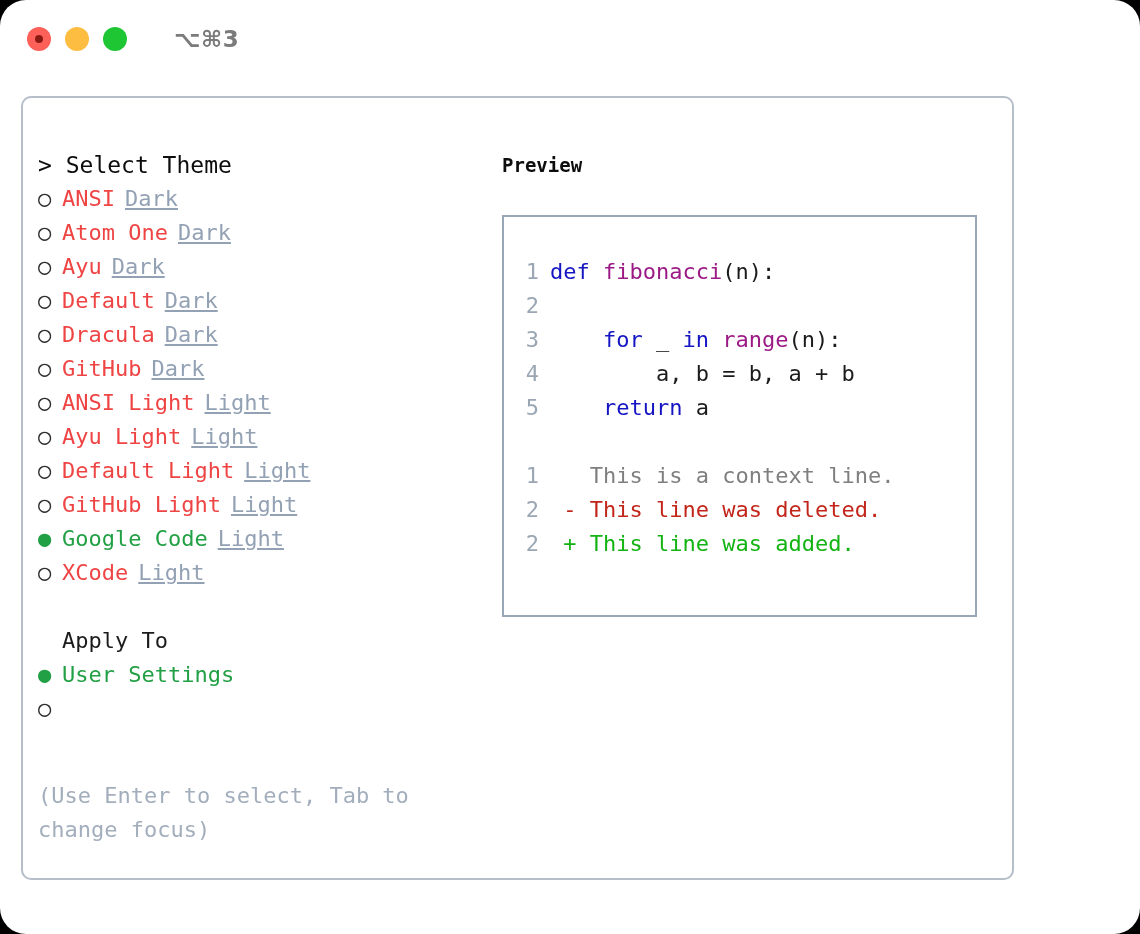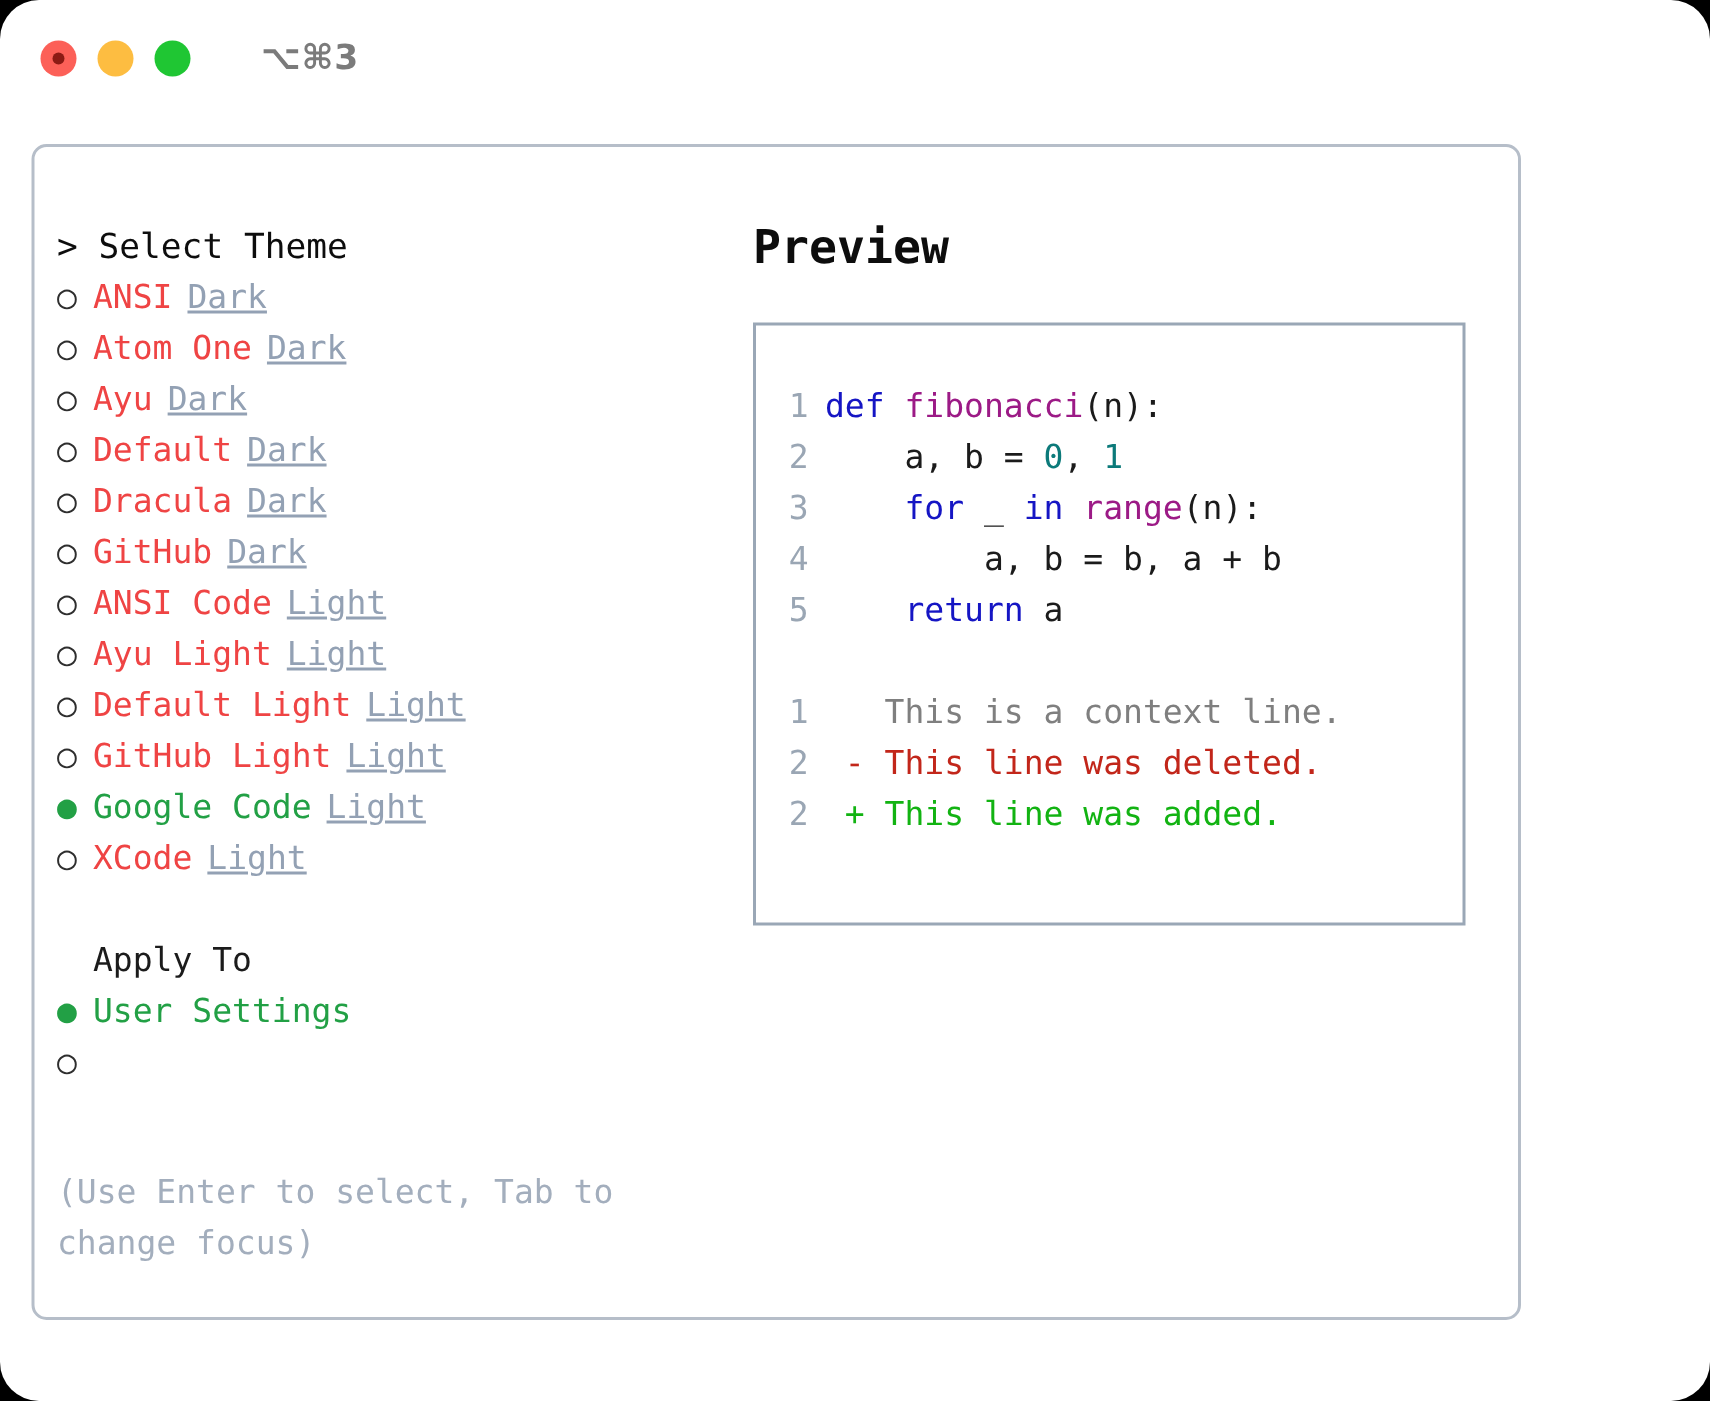--- a/index.html
+++ b/index.html
@@ -155,21 +155,21 @@
 
   
   .col-right {
     position: absolute;
     left: 479px;
     top: 50px;
     width: 500px;
   }
 
   .preview-title {
-    font-size: 31px;
+    font-size: 19px;
     font-weight: bold;
     color: #0d0d0d;
     line-height: 34px;
   }
 
   .preview-box {
     margin-top: 33px;
     width: 475px;
     height: 402px;
     box-sizing: border-box;
@@ -227,21 +227,21 @@
       <div class="col-left">
         <div class="heading">&gt; Select Theme</div>
 
         <div class="opt-list" id="theme-list">
             <div class="opt"><span class="marker marker-off">○</span><span class="opt-label">ANSI</span><span class="opt-tag">Dark</span></div>
             <div class="opt"><span class="marker marker-off">○</span><span class="opt-label">Atom One</span><span class="opt-tag">Dark</span></div>
             <div class="opt"><span class="marker marker-off">○</span><span class="opt-label">Ayu</span><span class="opt-tag">Dark</span></div>
             <div class="opt"><span class="marker marker-off">○</span><span class="opt-label">Default</span><span class="opt-tag">Dark</span></div>
             <div class="opt"><span class="marker marker-off">○</span><span class="opt-label">Dracula</span><span class="opt-tag">Dark</span></div>
             <div class="opt"><span class="marker marker-off">○</span><span class="opt-label">GitHub</span><span class="opt-tag">Dark</span></div>
-            <div class="opt"><span class="marker marker-off">○</span><span class="opt-label">ANSI Code</span><span class="opt-tag">Light</span></div>
+            <div class="opt"><span class="marker marker-off">○</span><span class="opt-label">ANSI Light</span><span class="opt-tag">Light</span></div>
             <div class="opt"><span class="marker marker-off">○</span><span class="opt-label">Ayu Light</span><span class="opt-tag">Light</span></div>
             <div class="opt"><span class="marker marker-off">○</span><span class="opt-label">Default Light</span><span class="opt-tag">Light</span></div>
             <div class="opt"><span class="marker marker-off">○</span><span class="opt-label">GitHub Light</span><span class="opt-tag">Light</span></div>
             <div class="opt"><span class="marker marker-on">●</span><span class="opt-label selected">Google Code</span><span class="opt-tag">Light</span></div>
             <div class="opt"><span class="marker marker-off">○</span><span class="opt-label">XCode</span><span class="opt-tag">Light</span></div>
           </div>
 
         <div class="section-gap"></div>
 
         <div class="group-title">Apply To</div>
@@ -252,21 +252,21 @@
 
         <div class="hint">(Use Enter to select, Tab to change focus)</div>
       </div>
 
       <div class="col-right">
         <div class="preview-title">Preview</div>
 
         <div class="preview-box">
           <div id="code-block">
               <div class="code-line"><span class="lineno">1</span><span class="code-text"><span class="t-kw">def </span><span class="t-fn">fibonacci</span><span class="t-punc">(n):</span></span></div>
-              <div class="code-line"><span class="lineno">2</span><span class="code-text"><span class="t-pl">    a, b = </span><span class="t-num">0</span><span class="t-pl">, </span><span class="t-num">1</span></span></div>
+              <div class="code-line"><span class="lineno">2</span></div>
               <div class="code-line"><span class="lineno">3</span><span class="code-text"><span class="t-kw">    for</span><span class="t-pl"> _ </span><span class="t-kw">in</span><span class="t-pl"> </span><span class="t-fn">range</span><span class="t-punc">(n):</span></span></div>
               <div class="code-line"><span class="lineno">4</span><span class="code-text"><span class="t-pl">        a, b = b, a + b</span></span></div>
               <div class="code-line"><span class="lineno">5</span><span class="code-text"><span class="t-kw">    return</span><span class="t-pl"> a</span></span></div>
             </div>
           <div class="blank-line"></div>
           <div id="diff-block">
               <div class="code-line"><span class="lineno">1</span><span class="code-text d-ctx">   This is a context line.</span></div>
               <div class="code-line"><span class="lineno">2</span><span class="code-text d-del"> - This line was deleted.</span></div>
               <div class="code-line"><span class="lineno">2</span><span class="code-text d-add"> + This line was added.</span></div>
             </div>

